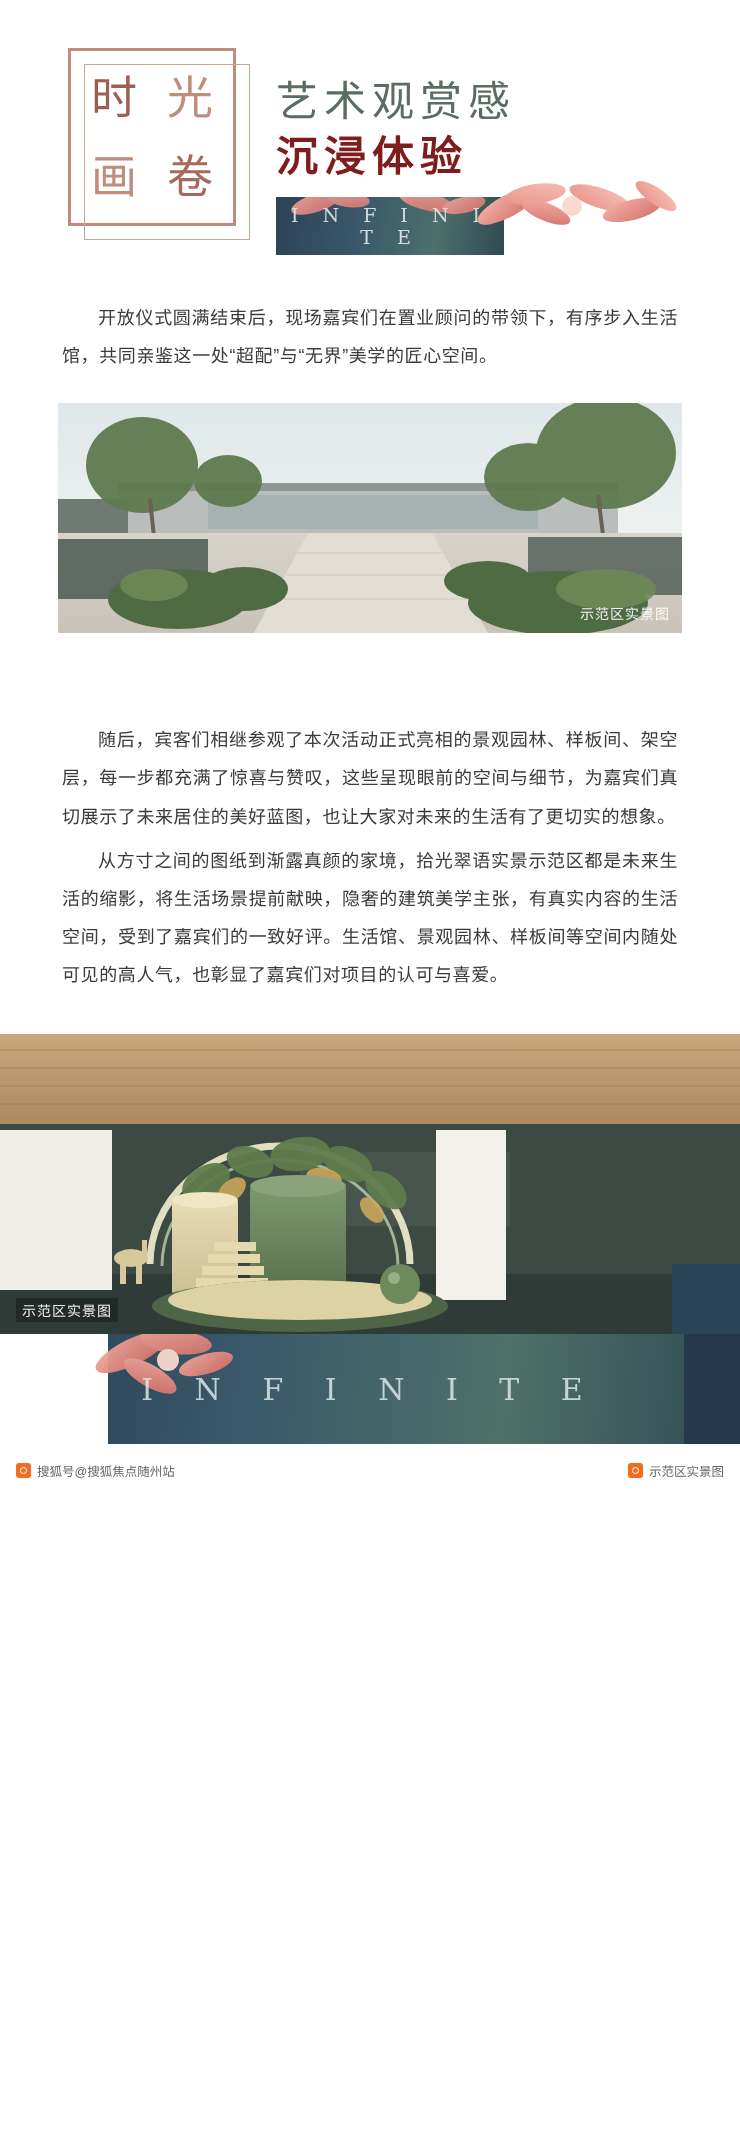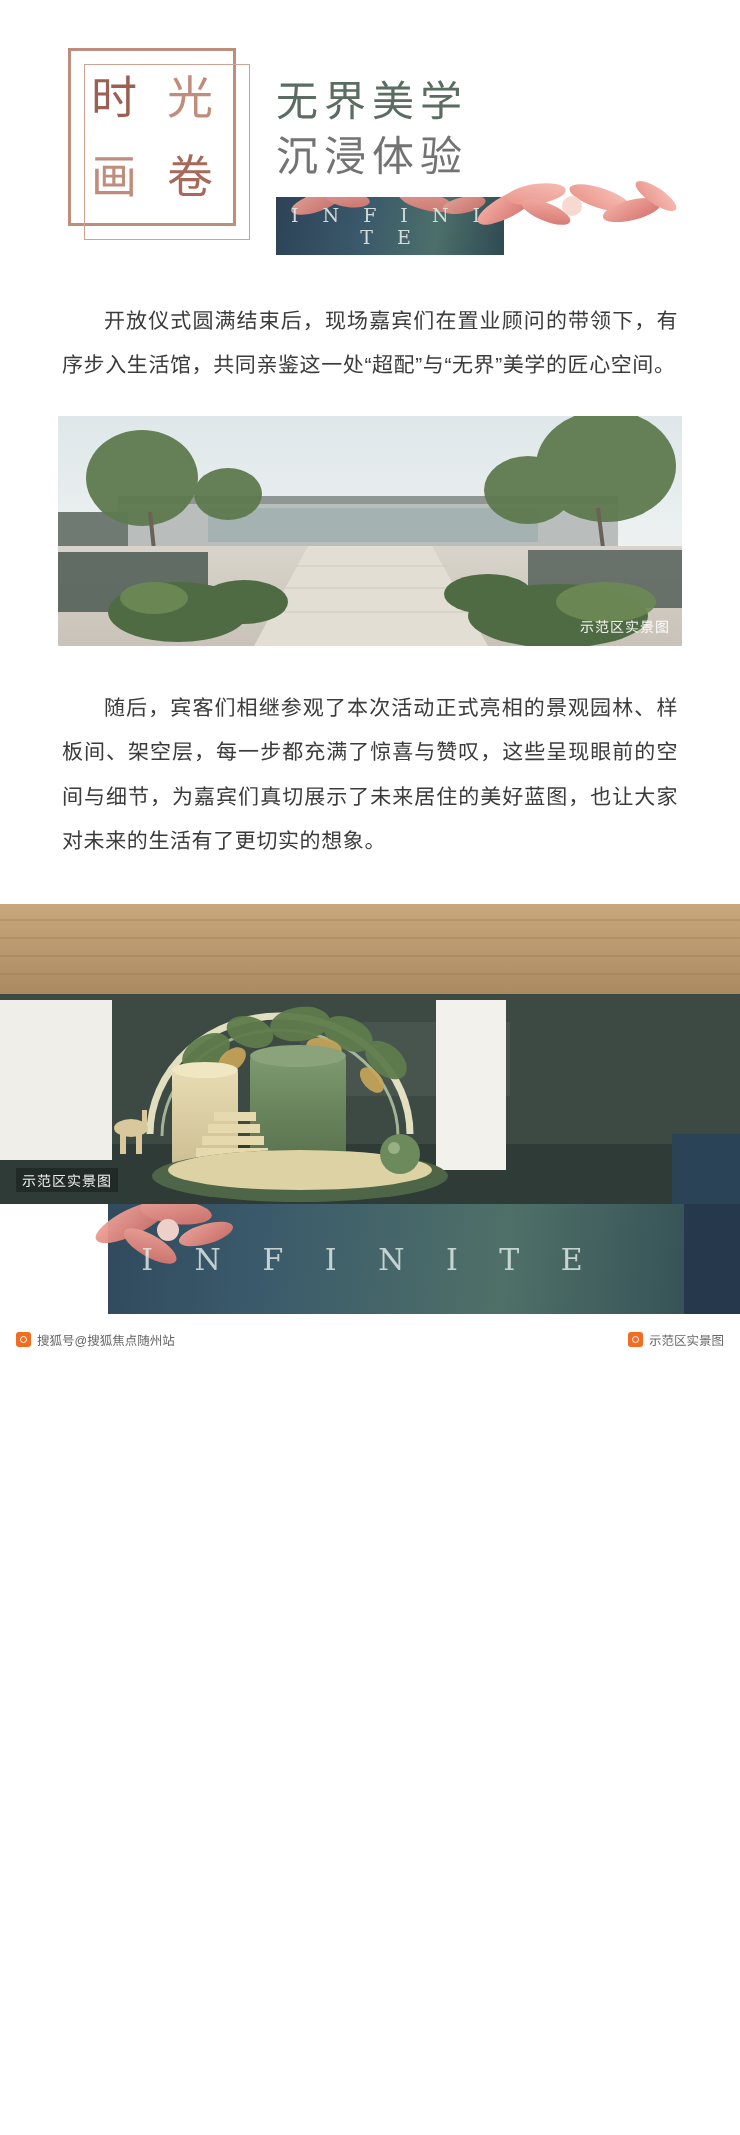--- a/index.html
+++ b/index.html
@@ -82,21 +82,21 @@
   }
   .headline-line {
     font-family: "DejaVu Serif", "Liberation Serif", serif;
     font-size: 42px;
     line-height: 1.32;
     letter-spacing: 6px;
     color: #5b6d62;
     font-weight: 500;
     white-space: nowrap;
   }
-  .headline-line.l2 { color: #737373; }
+  .headline-line.l2 { color: #7f1d1d; font-weight: bold; }
 
   .brandbar {
     position: relative;
     margin-top: 12px;
     width: 228px;
     height: 58px;
     background: linear-gradient(100deg, #2d4257 0%, #3b5a6b 40%, #4d6f6a 70%, #2f4a52 100%);
     overflow: hidden;
   }
   .brandbar-word {
@@ -123,21 +123,21 @@
     pointer-events: none;
   }
 
   
   .article {
     padding: 44px 62px 0 62px;
   }
   .article p {
     margin: 0 0 6px 0;
     text-indent: 2em;
-    font-size: 21px;
+    font-size: 18px;
     line-height: 2.12;
     color: #3b3b3b;
     letter-spacing: .6px;
     text-align: justify;
   }
   .photo {
     position: relative;
     overflow: hidden;
   }
   .photo .caption {
@@ -236,21 +236,21 @@
       <div class="seal-inner"></div>
       <div class="seal-text">
         <span>时</span>
         <span>光</span>
         <span>画</span>
         <span>卷</span>
       </div>
     </div>
 
     <div class="headline">
-      <div class="headline-line l1">无界美学</div>
+      <div class="headline-line l1">艺术观赏感</div>
       <div class="headline-line l2">沉浸体验</div>
 
       <div class="brandbar">
         <svg width="228" height="58" viewBox="0 0 228 58" style="position:absolute;left:0;top:0;">
           <defs>
             <linearGradient id="pk" x1="0" y1="0" x2="1" y2="1">
               <stop offset="0%" stop-color="#f0a69c"></stop>
               <stop offset="100%" stop-color="#d8756d"></stop>
             </linearGradient>
           </defs>
@@ -341,22 +341,23 @@
         <ellipse cx="430" cy="178" rx="44" ry="20"></ellipse>
       </g>
       <g fill="#6d8a55" opacity=".9">
         <ellipse cx="96" cy="182" rx="34" ry="16"></ellipse>
         <ellipse cx="548" cy="186" rx="50" ry="20"></ellipse>
       </g>
     </svg>
     <div class="caption">示范区实景图</div>
   </div>
 
-  <div class="article" style="padding-top:40px;">
+  <div class="article" style="padding-top:40px;margin-top:48px;">
     <p>随后，宾客们相继参观了本次活动正式亮相的景观园林、样板间、架空层，每一步都充满了惊喜与赞叹，这些呈现眼前的空间与细节，为嘉宾们真切展示了未来居住的美好蓝图，也让大家对未来的生活有了更切实的想象。</p>
+    <p>从方寸之间的图纸到渐露真颜的家境，拾光翠语实景示范区都是未来生活的缩影，将生活场景提前献映，隐奢的建筑美学主张，有真实内容的生活空间，受到了嘉宾们的一致好评。生活馆、景观园林、样板间等空间内随处可见的高人气，也彰显了嘉宾们对项目的认可与喜爱。</p>
   </div>
 
   <div class="photo photo2">
     <svg width="740" height="300" viewBox="0 0 740 300" preserveAspectRatio="none">
       <defs>
         <linearGradient id="ceil" x1="0" y1="0" x2="0" y2="1">
           <stop offset="0%" stop-color="#c9a77d"></stop>
           <stop offset="100%" stop-color="#a9885f"></stop>
         </linearGradient>
         <linearGradient id="grn" x1="0" y1="0" x2="0" y2="1">

